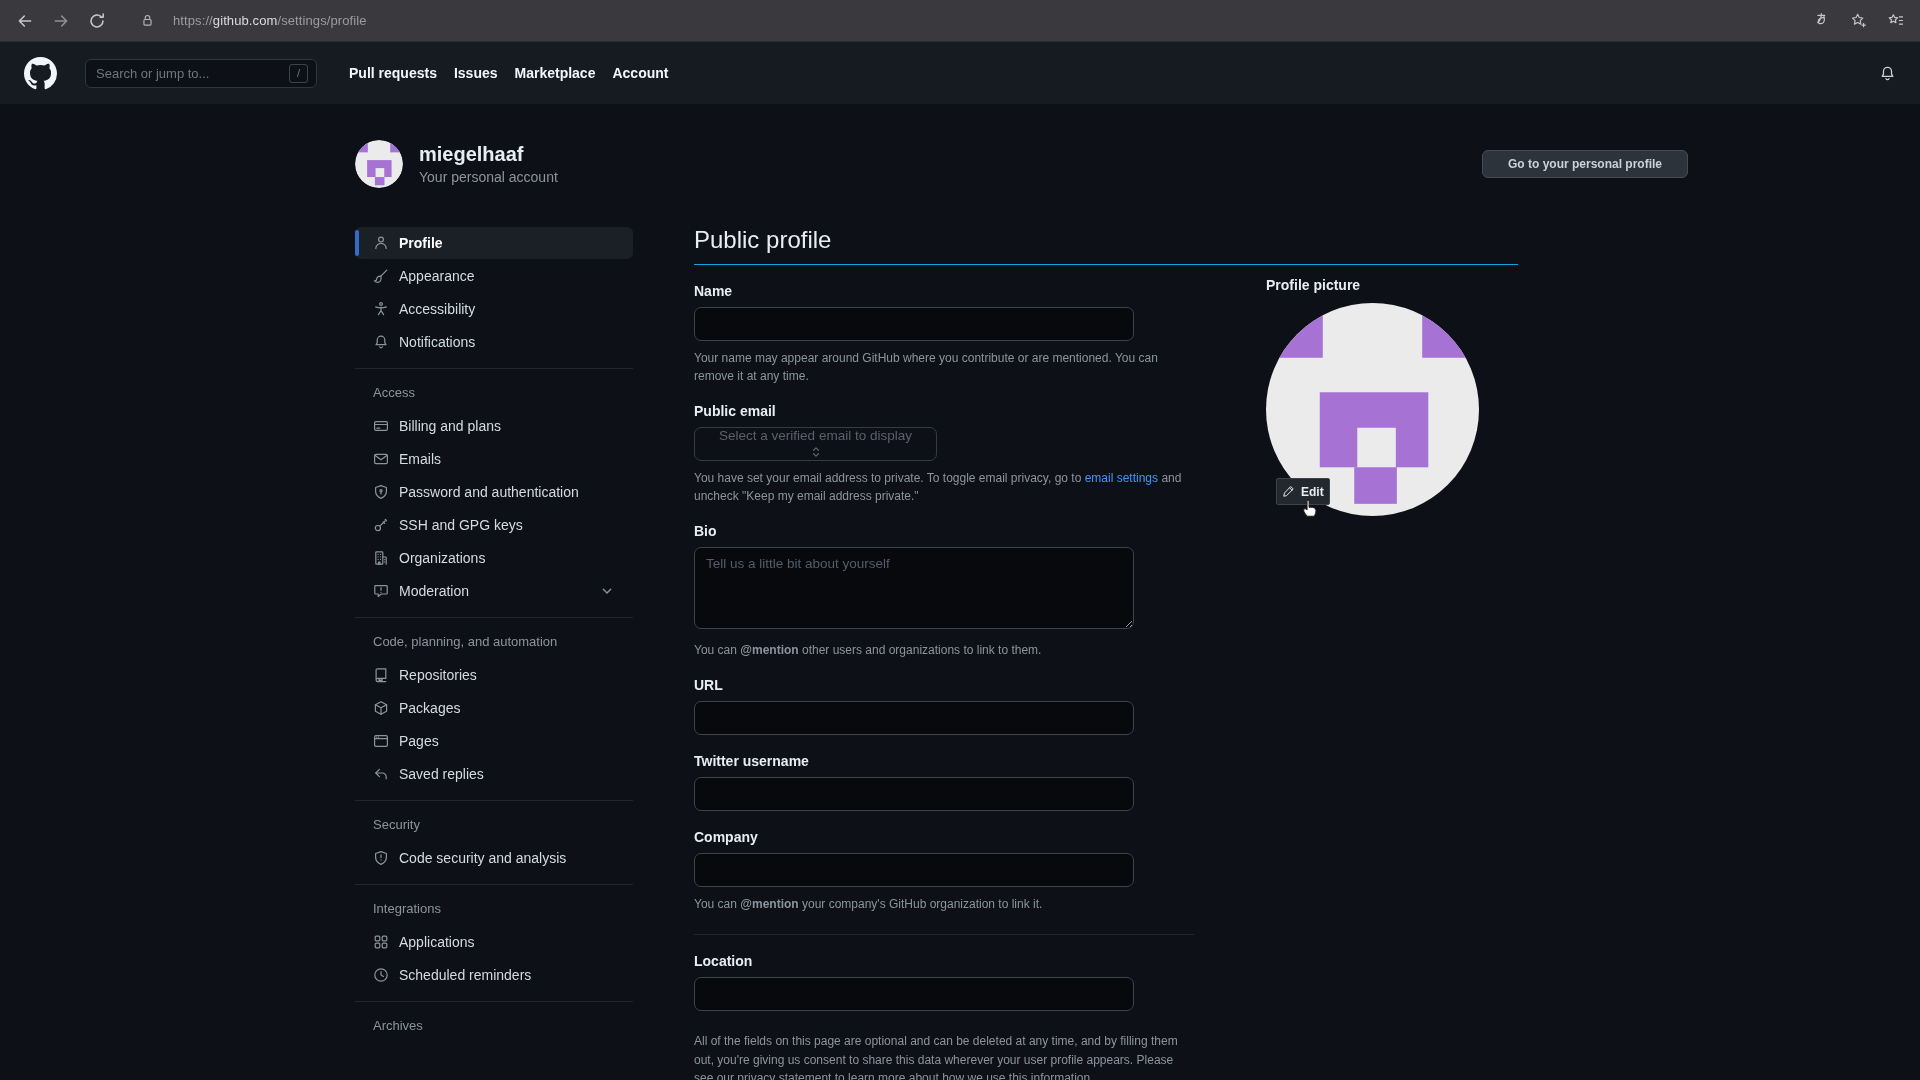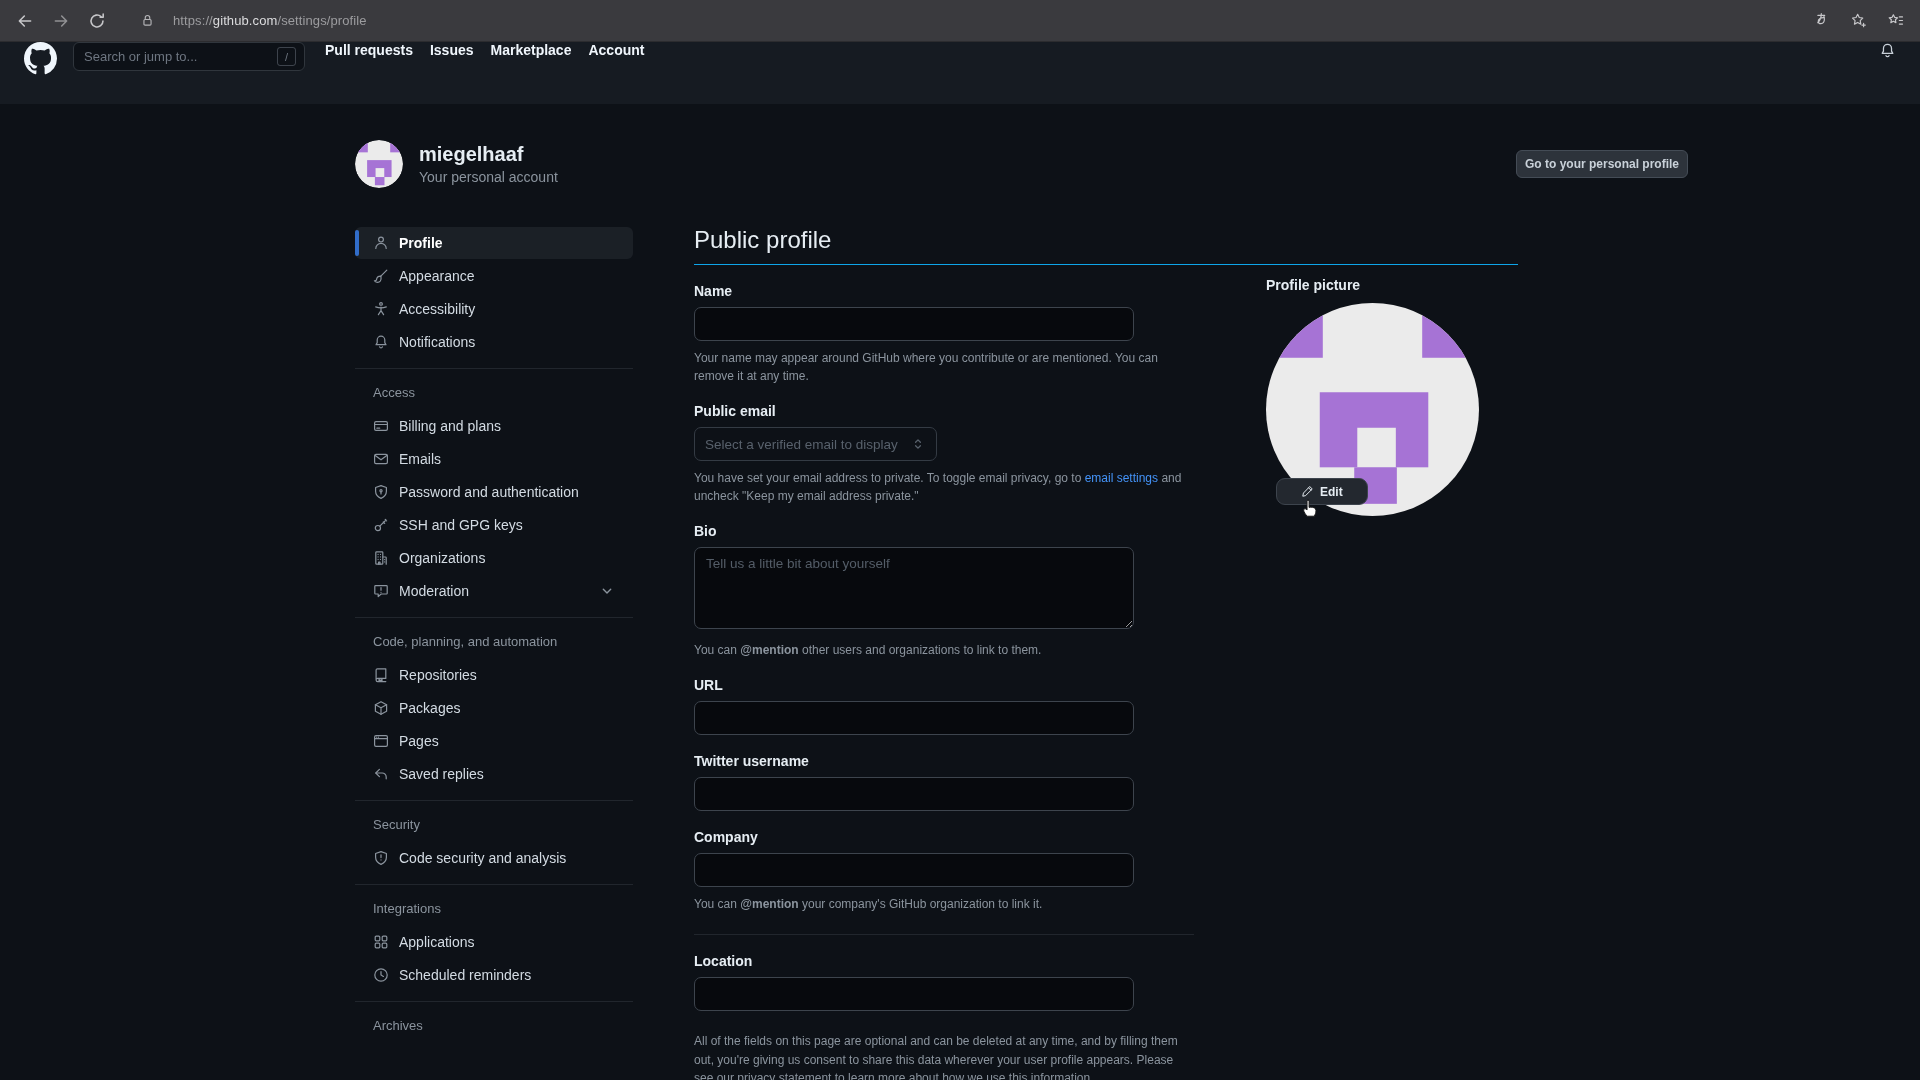--- a/index.html
+++ b/index.html
@@ -13,22 +13,22 @@
   .chrome-btn { width:18px; height:18px; color:#c7c7ca; cursor:pointer; }
   .chrome-btn.fwd { color:#919194; }
   .addr { display:flex; align-items:center; gap:18px; margin-left:16px; flex:1; }
   .addr .lock { width:15px; height:15px; color:#b5b5b8; }
   .url { font-size:13px; color:#9c9c9f; letter-spacing:.1px; }
   .url .domain { color:#dcdcde; }
   .chrome-right { display:flex; align-items:center; gap:20px; margin-left:auto; color:#c7c7ca; }
   .chrome-right svg { width:17px; height:17px; cursor:pointer; }
 
   
-  .gh-header { height:62px; background:#161b22; display:flex; align-items:flex-start;
-    padding:0 24px; gap:16px; }
+  .gh-header { height:62px; background:#161b22; display:flex; align-items:center;
+    padding:0 24px; gap:28px; }
   .gh-logo { width:33px; height:33px; color:#f0f6fc; cursor:pointer; }
   .search { width:232px; height:29px; border:1px solid #30363d; background:#0d1117;
     border-radius:6px; display:flex; align-items:center; padding:0 8px; gap:6px; }
   .search input { flex:1; min-width:0; background:transparent; border:none; outline:none;
     color:#c9d1d9; font-size:13px; font-family:inherit; }
   .search input::placeholder { color:#6e7681; }
   .kbd { border:1px solid rgba(110,118,129,.5); border-radius:3px; min-width:19px; height:19px;
     display:grid; place-items:center; color:#6e7681; font-size:11px; }
   .gh-nav { display:flex; gap:17px; margin-left:4px; }
   .gh-nav a { color:#f0f6fc; font-size:14px; font-weight:700; text-decoration:none; cursor:pointer; }
@@ -36,21 +36,21 @@
 
   
   .page { height:976px; background:#0d1117; }
   .container { margin-left:355px; width:1333px; padding-top:36px; }
 
   .ph-row { display:flex; align-items:center; }
   .avatar-sm { width:48px; height:48px; border-radius:50%; }
   .ph-names { margin-left:16px; }
   .ph-user { font-size:20px; font-weight:700; color:#e6edf3; }
   .ph-sub { font-size:14px; color:#8b949e; margin-top:3px; }
-  .ph-btn { margin-left:auto; height:28px; padding:0 8px; font-size:12px; font-weight:700;
+  .ph-btn { margin-left:auto; height:28px; padding:0 25px; font-size:12px; font-weight:700;
     color:#c9d1d9; background:#2d333b; border:1px solid #444c56; border-radius:6px;
     font-family:inherit; cursor:pointer; }
 
   .cols { display:flex; margin-top:38px; align-items:flex-start; }
 
   
   .sidebar { width:278px; flex:none; }
   .sb-group { padding:0 0 9px; }
   .sb-group + .sb-group { border-top:1px solid #21262d; padding-top:9px; }
   .sb-header { font-size:13px; color:#8b949e; padding:7px 18px 9px; }
@@ -72,35 +72,35 @@
   .fgroup { margin-top:18px; }
   .fgroup label { display:block; font-size:14px; font-weight:700; color:#e6edf3; margin-bottom:8px; }
   .tb { width:440px; height:34px; background:#07090d; border:1px solid #3d444d; border-radius:7px;
     color:#e6edf3; font-size:14px; font-family:inherit; padding:0 12px; outline:none; }
   .ta { width:440px; height:82px; background:#07090d; border:1px solid #3d444d; border-radius:7px;
     color:#e6edf3; font-size:13.5px; font-family:inherit; padding:8px 11px; outline:none;
     resize:vertical; }
   .ta::placeholder { color:#545d68; }
   .sel { width:243px; height:34px; border:1px solid #343b44; border-radius:7px; display:flex;
     align-items:center; justify-content:space-between; padding:0 10px; color:#58616c;
-    font-size:13.5px; background:transparent; cursor:default; }
+    font-size:13.5px; background:transparent; cursor:default;flex-direction:column; }
   .sel svg { color:#58616c; }
   .help { font-size:12px; color:#8b949e; margin-top:8px; line-height:1.5; max-width:520px; }
   .help a { color:var(--link,#4493f8); text-decoration:none; cursor:pointer; }
   .help b { font-weight:700; }
   .hr { border:none; border-top:1px solid #21262d; margin:21px 0 1px; width:500px; }
   .footer-note { font-size:12px; color:#8b949e; margin-top:21px; line-height:1.55; max-width:500px; }
 
   
   .pic-col { width:252px; padding-top:12px; }
   .pic-label { font-size:14px; font-weight:700; margin-bottom:10px; }
   .avatar-big { width:213px; height:213px; position:relative; }
   .avatar-lg { width:213px; height:213px; display:block; }
   .edit-btn { position:absolute; left:10px; top:175px; display:flex; align-items:center; gap:6px;
-    background:#23282f; border:1px solid #3d444d; border-radius:9px; height:27px; padding:0 24px;
+    background:#23282f; border:1px solid #3d444d; border-radius:2px; height:27px; padding:0 5px;
     font-size:12px; font-weight:600; color:#e6edf3; font-family:inherit; cursor:pointer; }
   .edit-btn svg { width:13px; height:13px; }
   .cursor { position:absolute; left:33px; top:194px; width:23px; height:25px; }
 </style>
 </head>
 <body>
 
 <svg style="position:absolute;width:0;height:0" aria-hidden="true">
   <defs>
     <g id="s" stroke="currentColor" fill="none" stroke-width="1.2" stroke-linecap="round" stroke-linejoin="round"></g>

